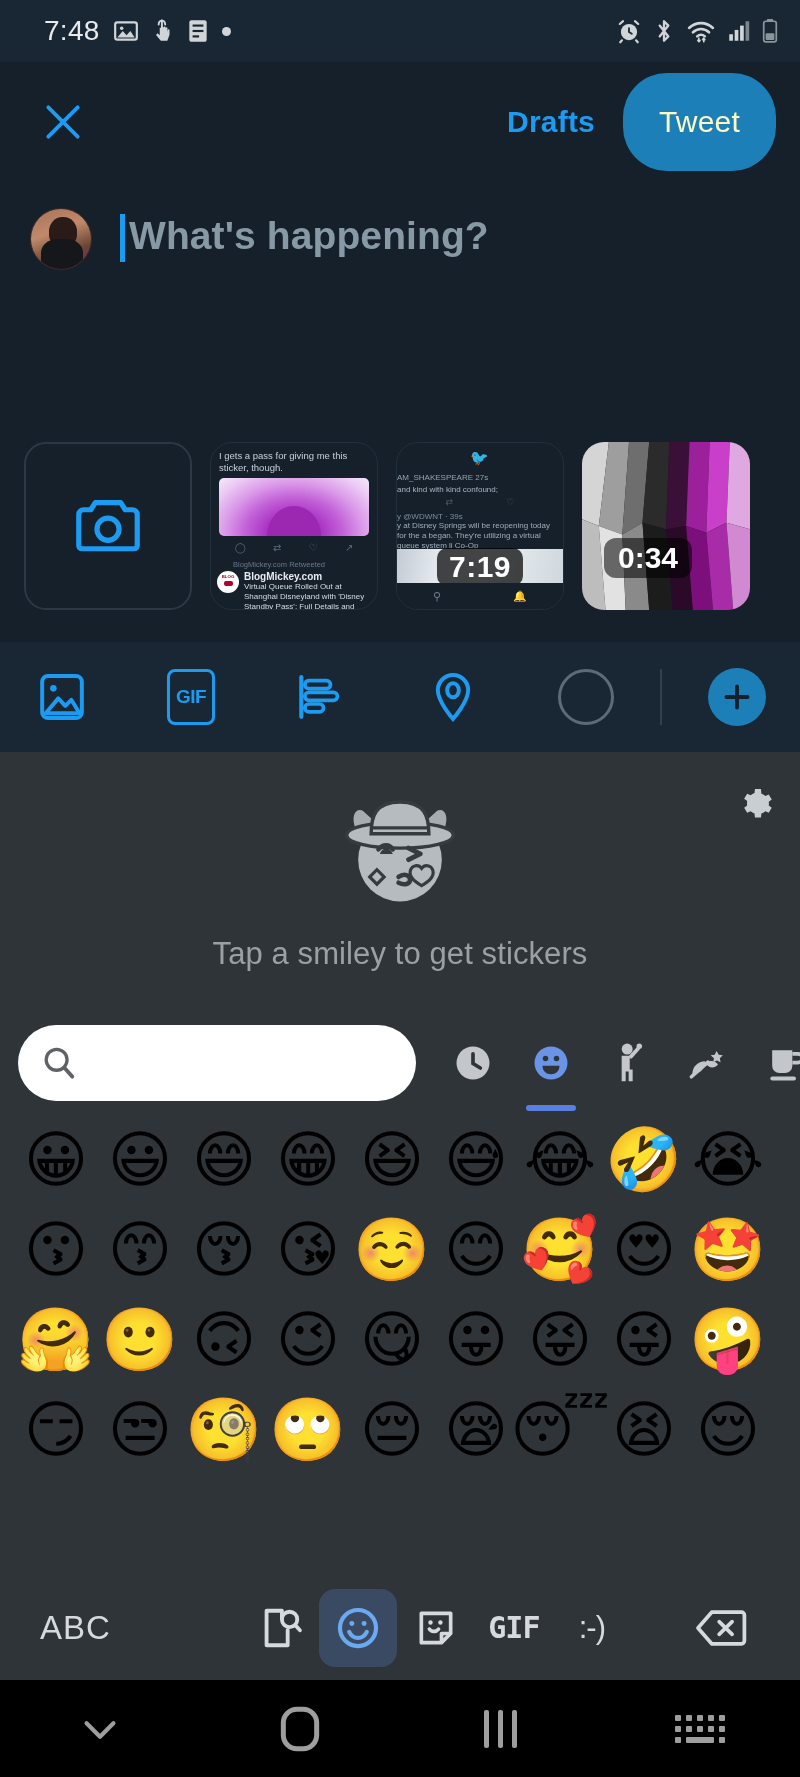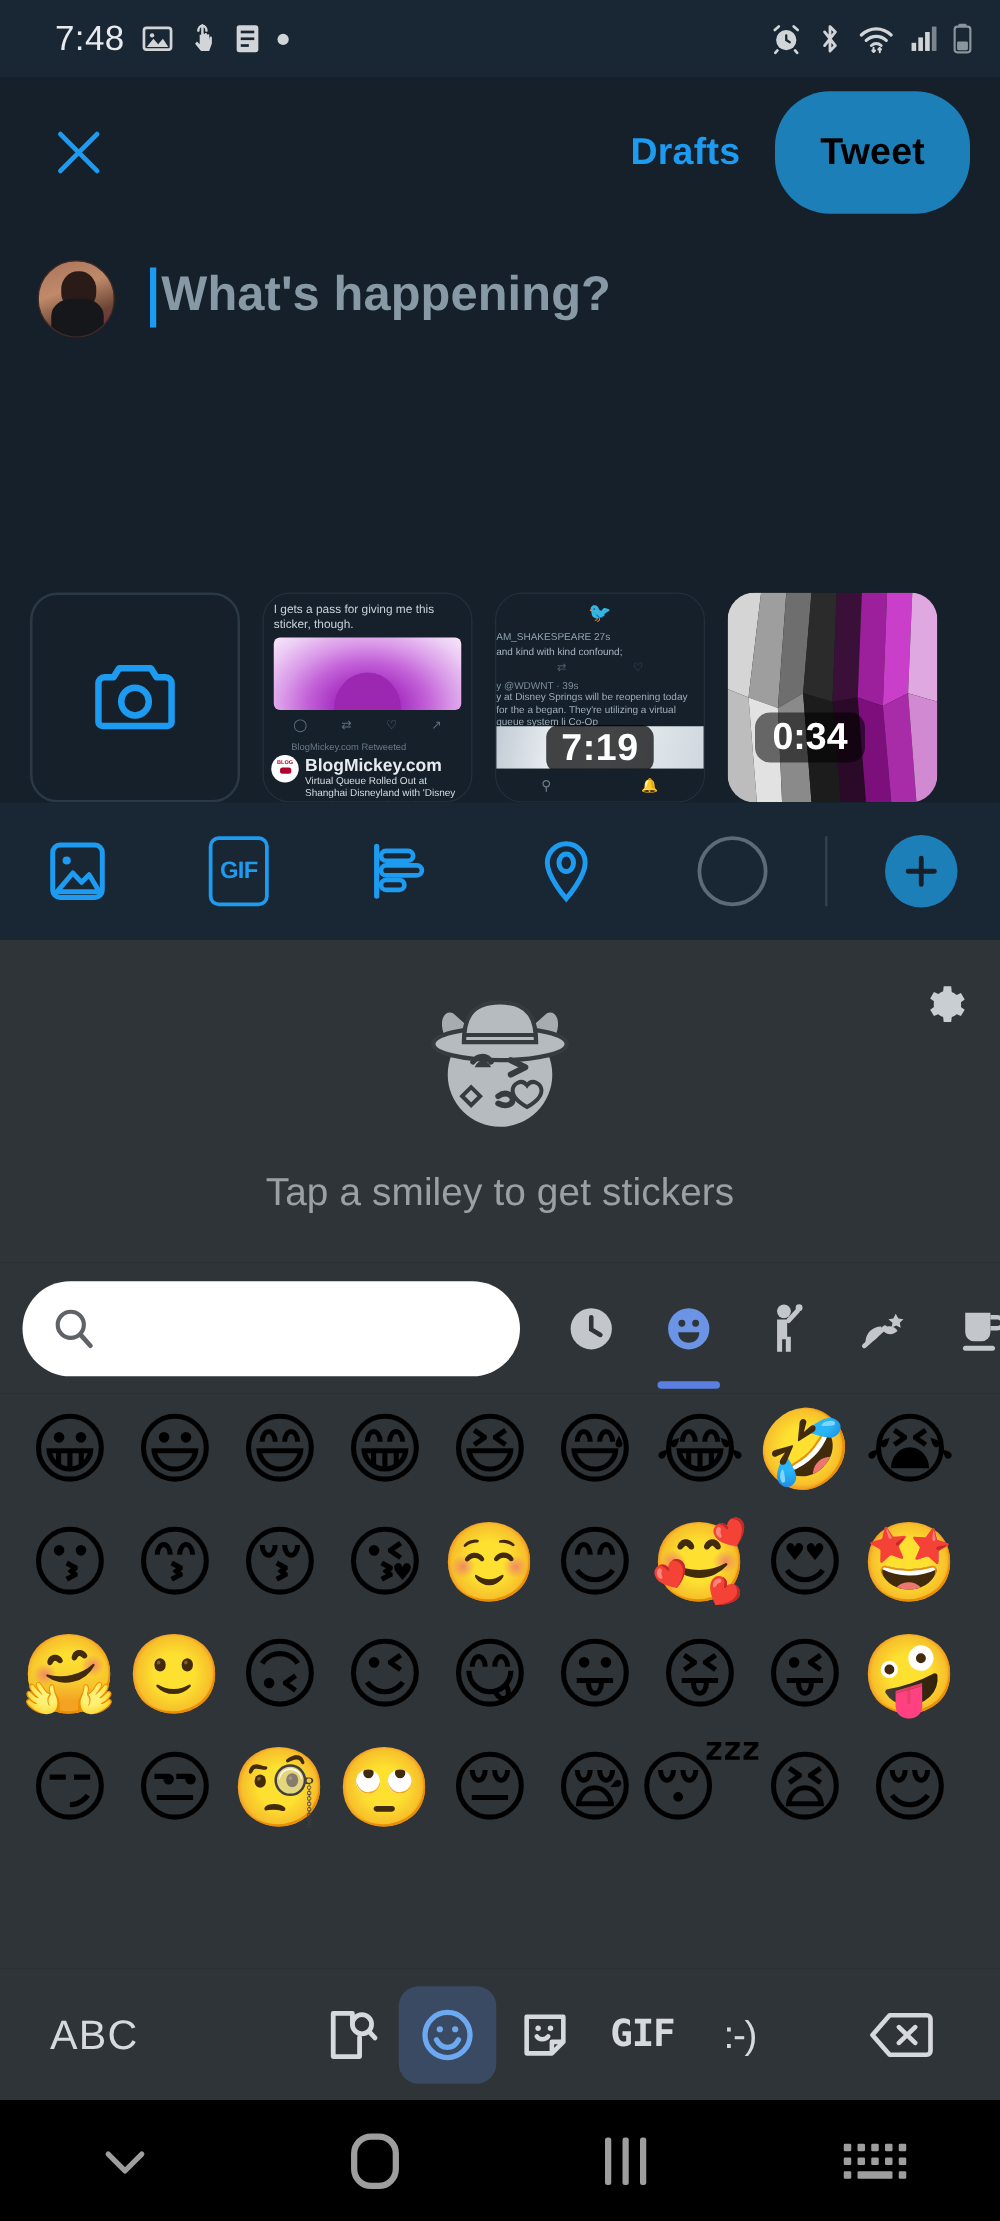--- a/index.html
+++ b/index.html
@@ -26,21 +26,21 @@
 
   
   .appbar {
     height:120px; flex:0 0 120px; background:#15202b;
     display:flex; align-items:center; padding:0 24px 0 34px;
   }
   .close-btn { width:58px; height:58px; display:flex; align-items:center; justify-content:center; }
   .appbar-spacer { flex:1; }
   .drafts-btn { color:#1d9bf0; font-size:30px; font-weight:700; letter-spacing:.2px; padding:10px 14px; }
   .tweet-btn {
-    background:#1d7fb8; color:#000000; font-size:30px; font-weight:700;
+    background:#1d7fb8; color:#fef9c3; font-size:30px; font-weight:400;
     border-radius:44px; padding:32px 36px; margin-left:14px; letter-spacing:.2px;
   }
 
   
   .compose { flex:0 0 260px; display:flex; padding:26px 0 0 30px;font-weight:bold; }
   .avatar {
     width:62px; height:62px; border-radius:50%; flex:0 0 62px; overflow:hidden;
     background:linear-gradient(160deg,#a8725a 0%,#c08a6a 38%,#6b4535 70%,#7c1f5c 100%);
     position:relative; border:1px solid #3d2a24;
   }
@@ -51,21 +51,21 @@
   .avatar::after{
     content:""; position:absolute; left:10px; top:30px; width:42px; height:34px;
     border-radius:40% 40% 20% 20%; background:#15171a;
   }
   .compose-field { display:flex; align-items:flex-start; padding-left:28px; padding-top:2px; }
   .caret { width:5px; height:48px; background:#1d9bf0; margin-top:4px; }
   .placeholder { color:#8899a6; font-size:39px; line-height:52px; margin-left:4px; letter-spacing:.1px; }
 
   
   .media-strip {
-    flex:0 0 200px; display:flex; align-items:flex-end; gap:18px; padding:0 0 0 24px; overflow:hidden;
+    flex:0 0 200px; display:flex; align-items:flex-start; gap:18px; padding:0 0 0 24px; overflow:hidden;
   }
   .media-tile { width:168px; height:168px; flex:0 0 168px; border-radius:22px; overflow:hidden; position:relative; }
   .tile-camera {
     border:2px solid #2b3945; display:flex; align-items:center; justify-content:center; background:#15202b;
   }
   .tile-screenshot { background:#15202b; border:1px solid #22303c; }
   .ss1-txt { color:#c9d2da; font-size:9.5px; line-height:12px; padding:7px 8px 4px 8px; }
   .ss1-img {
     margin:0 8px; height:58px; border-radius:5px;
     background:radial-gradient(ellipse at 50% 95%, #8e24aa 0%, #a935c4 26%, #c362d8 46%, #d998e8 64%, #eccaf4 84%, #f6e8fa 100%);
@@ -77,21 +77,21 @@
     border-radius:50% 50% 0 0 / 62% 62% 0 0;
   }
   .ss1-acts { display:flex; justify-content:space-around; padding:6px 10px 4px; color:#5b6e7e; font-size:10px; }
   .ss1-rt { color:#69788a; font-size:7.5px; padding:3px 8px 2px 22px; }
   .ss1-body { display:flex; padding:0 6px; gap:5px; }
   .ss1-badge {
     width:22px; height:22px; border-radius:50%; background:#fff; flex:0 0 22px;
     font-size:4.4px; color:#b3002d; text-align:center; line-height:6px; padding-top:3px; font-weight:700;
   }
   .ss1-badge i { display:block; width:9px; height:5px; background:#b3002d; border-radius:2px; margin:1px auto 0; font-style:normal; }
-  .ss1-name { color:#e7ecf0; font-size:14px; font-weight:700; }
+  .ss1-name { color:#e7ecf0; font-size:10px; font-weight:700; }
   .ss1-desc { color:#d5dde3; font-size:8px; line-height:10px; }
 
   .tile-tweet { background:#15202b; border:1px solid #22303c; position:relative; }
   .tw-bird { text-align:center; padding-top:6px; color:#1d9bf0; font-size:15px; }
   .tw-l1 { color:#93a3b1; font-size:8px; padding:6px 4px 0 0; }
   .tw-l2 { color:#a9b6c2; font-size:8px; padding:3px 4px 0 0; }
   .tw-acts { display:flex; justify-content:space-around; color:#4c5d6c; font-size:9px; padding:3px 22px 0; }
   .tw-l3 { color:#7d8d9b; font-size:8px; padding:5px 4px 0 0; }
   .tw-l4 { color:#9fadb9; font-size:8px; line-height:10px; padding-right:2px; }
   .tw-photo { position:absolute; left:0; right:0; bottom:26px; height:34px;

